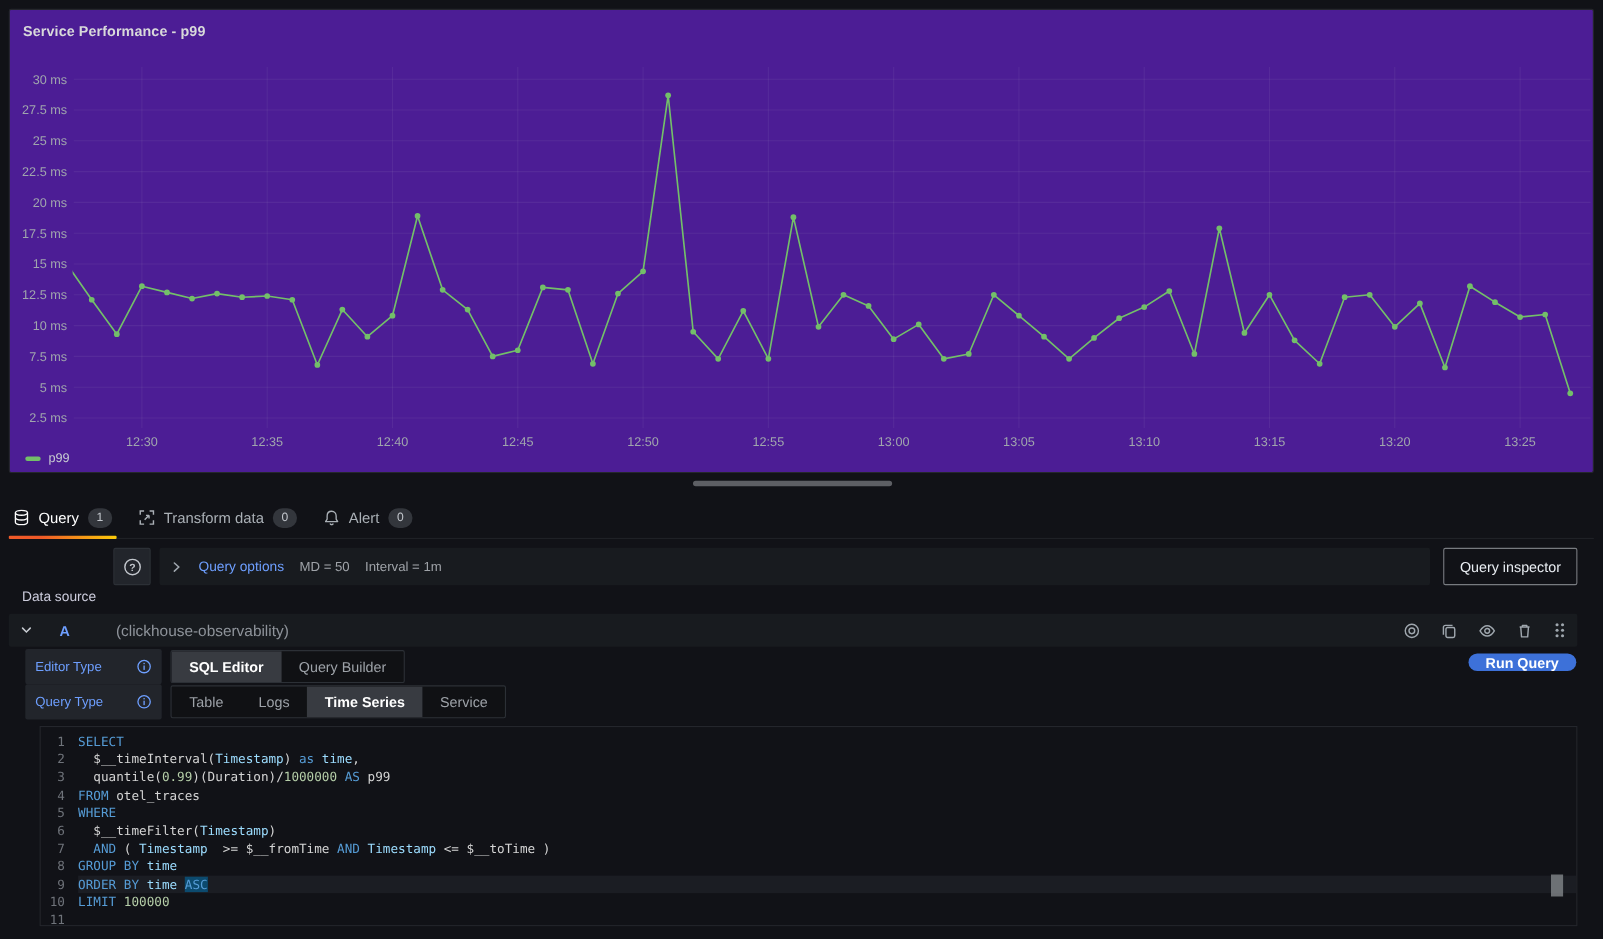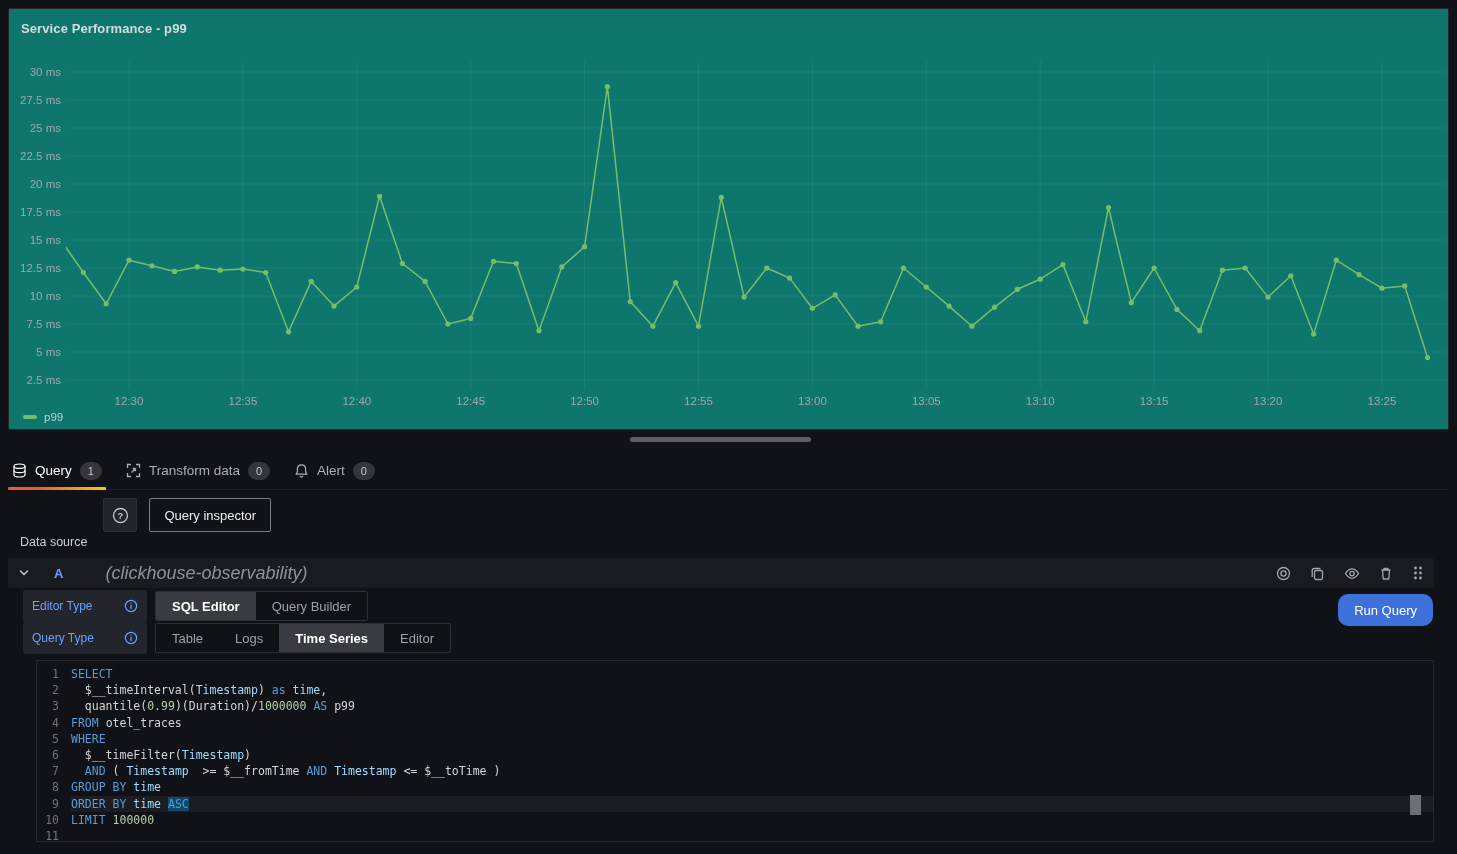--- a/index.html
+++ b/index.html
@@ -1,21 +1,21 @@
 <!DOCTYPE html>
 <html><head>
 <meta charset="utf-8">
 <style>
   * { margin:0; padding:0; box-sizing:border-box; }
   html,body { width:1457px; height:854px; background:#111217; overflow:hidden;
               font-family:"Liberation Sans", sans-serif; color:#ccccdc; }
 
   
   .panel { position:absolute; left:8px; top:8px; width:1441px; height:422px;
-           background:#0f766e; border:1px solid #25272c; border-radius:2px; }
+           background:#4c1d95; border:1px solid #25272c; border-radius:2px; }
   .panel-title { position:absolute; left:12px; top:12px; font-size:13px; font-weight:700;
                  color:#d8d9da; letter-spacing:.1px; }
   .chart-svg { position:absolute; left:0; top:30px; }
   .legend { position:absolute; left:14px; bottom:6px; display:flex; align-items:center; gap:7px;
             font-size:11.5px; color:#c7cbd1; cursor:pointer; }
   .legend-swatch { width:14px; height:4px; border-radius:2px; }
 
   .page-scrollbar { position:absolute; left:630px; top:437px; width:181px; height:5px;
                     border-radius:3px; background:#5d5f64; }
 
@@ -48,37 +48,37 @@
   .inspector-btn { margin-left:8px; padding:0 14px; display:flex; align-items:center;
                    border:1px solid #787b80; border-radius:2px; background:transparent;
                    color:#e9edf2; font-size:13px; font-weight:500; cursor:pointer;
                    font-family:"Liberation Sans",sans-serif; }
 
   
   .qcard { position:absolute; left:8px; top:558px; width:1426px; }
   .qcard-header { height:30px; background:#181b1f; border-radius:2px; display:flex;
                   align-items:center; padding:0 10px; gap:10px; }
   .ref-id { color:#6e9fff; font-size:13px; font-weight:700; margin-left:14px; cursor:pointer; }
-  .ds-hint { color:#8e939a; font-size:18px; font-style:italic; margin-left:32px; flex:1; }
+  .ds-hint { color:#8e939a; font-size:14px; margin-left:32px; flex:1; }
   .hdr-icons { display:flex; align-items:center; gap:19px; color:#9fa7ae; }
   .hdr-icons .hicon { cursor:pointer; display:flex; }
 
   .qrow { display:flex; align-items:center; margin-top:4px; height:28px; }
   .qrow:first-of-type { margin-top:4px; }
   .label-chip { margin-left:15px; width:124px; height:32px; background:#22252b; border-radius:2px;
                 display:flex; align-items:center; justify-content:space-between; padding:0 9px;
                 color:#6e9fff; font-size:12px; font-weight:500; }
   .radio-group { display:flex; align-items:stretch; height:30px; margin-left:8px;
                  background:#101114; border:1px solid #2c3036; border-radius:2px; overflow:hidden; }
   .radio-opt { display:flex; align-items:center; padding:0 16px; font-size:13px; color:#9da2a8;
                cursor:pointer; white-space:nowrap; }
   .radio-opt.active { background:#383b41; color:#ffffff; font-weight:700; }
-  .run-btn { position:absolute; right:1px; top:36px; height:32px; padding:0 16px;
+  .run-btn { position:absolute; right:1px; top:36px; height:16px; padding:0 16px;
              background:#3d71d9; border:none; border-radius:10px; color:#ffffff; font-size:13px;
-             font-weight:400; cursor:pointer; font-family:"Liberation Sans",sans-serif; }
+             font-weight:700; cursor:pointer; font-family:"Liberation Sans",sans-serif; }
 
   
   .sql-editor { position:relative; margin:8px 0 0 28px; width:1398px; height:182px;
                 background:#111217; border:1px solid #24262c;
                 font-family:"DejaVu Sans Mono", monospace; font-size:11.5px; }
   .sql-inner { position:absolute; inset:0; padding-top:5px; overflow:hidden; }
   .code-line { display:flex; height:16.2px; line-height:16.2px; white-space:pre; }
   .gutter { flex:none; width:34px; text-align:right; padding-right:12px; color:#6f737a; }
   .ltext { flex:1; color:#d4d4d4; }
   .code-line.current .ltext { background:rgba(200,212,255,0.055); }
@@ -260,20 +260,28 @@
   <div class="chip">Data source</div>
 
 
   <div class="icon-btn">
     <svg class="uicon" width="17" height="17" viewBox="0 0 17 17">
       <circle cx="8.5" cy="8.5" r="7" fill="none" stroke="#c3c7cd" stroke-width="1.3"></circle>
       <text x="8.5" y="12" text-anchor="middle" font-size="9.5" fill="#c3c7cd" font-weight="bold">?</text>
     </svg>
   </div>
 
+  <div class="opts-strip">
+    <svg class="uicon" width="11" height="11" viewBox="0 0 11 11">
+      <path d="M3.5 1.8 L7.5 5.5 L3.5 9.2" fill="none" stroke="#9fa7ae" stroke-width="1.4" stroke-linecap="round"></path>
+    </svg>
+    <span class="qo-link">Query options</span>
+    <span class="opts-meta">MD = 50</span>
+    <span class="opts-meta">Interval = 1m</span>
+  </div>
 
   <button class="inspector-btn">Query inspector</button>
 </div>
 
 <div class="qcard">
   <div class="qcard-header">
     <svg class="uicon" width="12" height="12" viewBox="0 0 12 12">
       <path d="M2.5 4 L6 7.5 L9.5 4" fill="none" stroke="#c7cbd1" stroke-width="1.4" stroke-linecap="round"></path>
     </svg>
     <span class="ref-id">A</span>
@@ -338,21 +346,21 @@
       <svg class="uicon" width="14" height="14" viewBox="0 0 14 14">
         <circle cx="7" cy="7" r="5.6" fill="none" stroke="#6e9fff" stroke-width="1.2"></circle>
         <rect x="6.4" y="6" width="1.2" height="4" fill="#6e9fff"></rect>
         <rect x="6.4" y="3.6" width="1.2" height="1.2" fill="#6e9fff"></rect>
       </svg>
     </div>
     <div class="radio-group">
         <div class="radio-opt">Table</div>
         <div class="radio-opt">Logs</div>
         <div class="radio-opt active">Time Series</div>
-        <div class="radio-opt">Editor</div>
+        <div class="radio-opt">Service</div>
       </div>
   </div>
 
   <button class="run-btn">Run Query</button>
 
   <div class="sql-editor">
     <div class="sql-inner" id="sql-inner">
         <div class="code-line"><span class="gutter">1</span><span class="ltext"><span class="tok-k">SELECT</span></span></div>
         <div class="code-line"><span class="gutter">2</span><span class="ltext"><span class="tok-p">  $__timeInterval(</span><span class="tok-v">Timestamp</span><span class="tok-p">) </span><span class="tok-k">as</span><span class="tok-p"> </span><span class="tok-v">time</span><span class="tok-p">,</span></span></div>
         <div class="code-line"><span class="gutter">3</span><span class="ltext"><span class="tok-p">  quantile(</span><span class="tok-n">0.99</span><span class="tok-p">)(Duration)/</span><span class="tok-n">1000000</span><span class="tok-p"> </span><span class="tok-k">AS</span><span class="tok-p"> p99</span></span></div>

